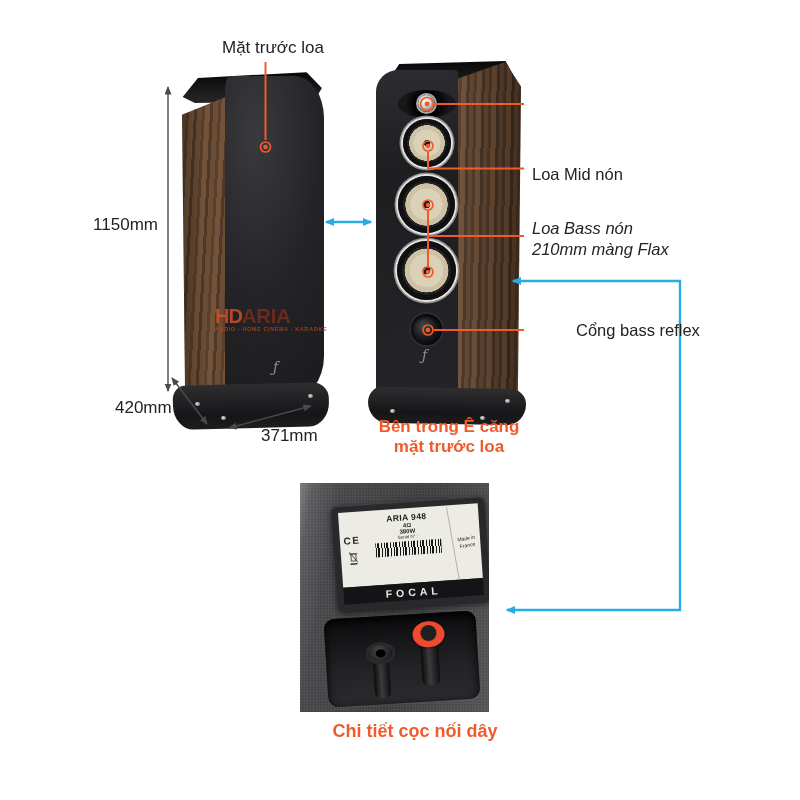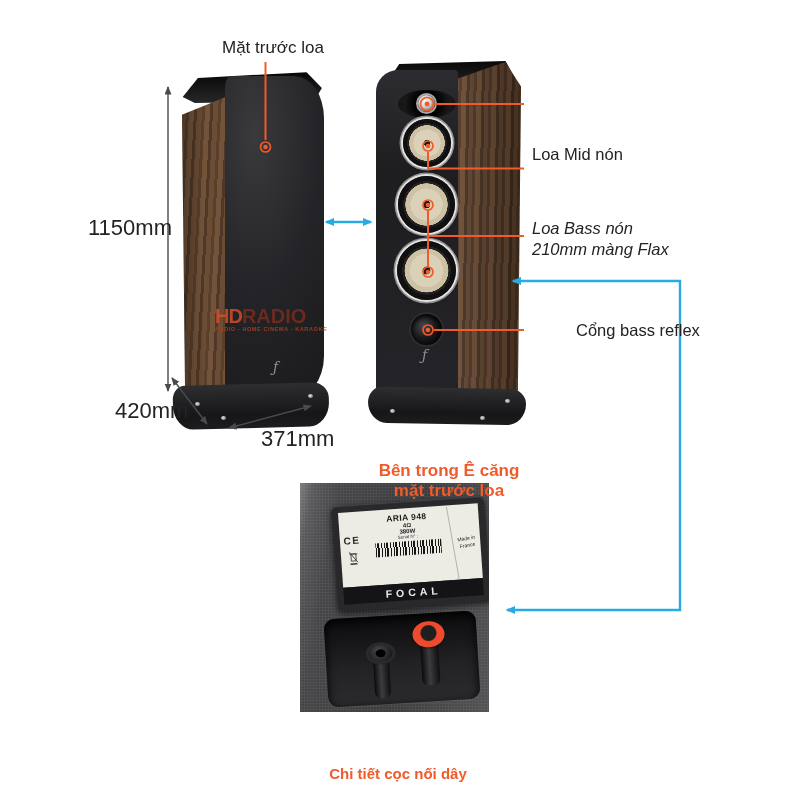--- a/index.html
+++ b/index.html
@@ -1,21 +1,21 @@
 <!DOCTYPE html>
 <html><head>
 <meta charset="utf-8">
 <style>
   html,body{margin:0;padding:0;background:#fff;}
   #stage{position:relative;width:800px;height:800px;background:#fff;overflow:hidden;
          font-family:"Liberation Sans","DejaVu Sans",sans-serif;color:#232323;}
   .abs{position:absolute;}
   .lbl{font-size:16.5px;line-height:1.27;color:#232323;white-space:nowrap;}
-  .dim{font-size:22px;color:#232323;white-space:nowrap;}
-  .cap{font-weight:bold;color:#f15a29;text-align:center;line-height:1.2;margin-top:44px;}
+  .dim{font-size:17px;color:#232323;white-space:nowrap;}
+  .cap{font-weight:bold;color:#f15a29;text-align:center;line-height:1.2;}
   svg.overlay{position:absolute;left:0;top:0;z-index:40;pointer-events:none;}
   .txt{z-index:45;}
 
   
   .spk{z-index:10;}
   .wood-l{background:
      linear-gradient(90deg,rgba(0,0,0,.30),rgba(0,0,0,0) 40%),
      repeating-linear-gradient(93deg,#6b4c34 0 5px,#5a3f2b 5px 8px,#73543a 8px 13px,#4f3827 13px 16px);}
   .wood-r{background:
      linear-gradient(90deg,rgba(255,255,255,.06),rgba(0,0,0,.25) 85%),
@@ -91,21 +91,21 @@
 
 <div id="stage">
 
   <div class="abs spk" style="left:175px;top:70px;width:153px;height:358px;">
     <div class="abs topcap" style="left:0;top:0;width:153px;height:36px;
          clip-path:polygon(5% 75%,15% 22%,86% 6%,96% 50%,91% 86%,13% 92%);"></div>
     <div class="abs wood-l" style="left:7px;top:22px;width:56px;height:326px;
          clip-path:polygon(0 7%,100% 0,100% 100%,6% 100%);"></div>
     <div class="abs grille" style="left:50px;top:6px;width:99px;height:324px;"></div>
     <div class="abs wm" style="left:40px;top:236px;">
-      <span class="wm-hd">HD</span><span class="wm-radio">RADIO</span>
+      <span class="wm-hd">HD</span><span class="wm-radio">ARIA</span>
       <div class="wm-tag">AUDIO - HOME CINEMA - KARAOKE</div>
     </div>
     <div class="abs focal-glyph" style="left:98px;top:290px;">ƒ</div>
     <div class="abs plinth" style="left:-2px;top:314px;width:156px;height:44px;
          border-radius:12px 16px 20px 20px/14px 16px 24px 24px;transform:rotate(-1.5deg);"></div>
     <div class="abs foot" style="left:20px;top:332px;"></div>
     <div class="abs foot" style="left:133px;top:324px;"></div>
     <div class="abs foot" style="left:46px;top:346px;"></div>
   </div>
 
@@ -216,31 +216,31 @@
     <circle cx="428" cy="330" r="2.3" fill="#f15a29"></circle>
     <path d="M434,330 H524" stroke="#f15a29" stroke-width="2" fill="none"></path>
   </svg>
 
   <div class="abs txt lbl" style="left:222px;top:37px;font-size:17px;">Mặt trước loa</div>
 
   <div class="abs txt dim" style="left:88px;top:215px;width:70px;text-align:right;">1150mm</div>
   <div class="abs txt dim" style="left:115px;top:398px;">420mm</div>
   <div class="abs txt dim" style="left:261px;top:426px;">371mm</div>
 
-  <div class="abs txt lbl" style="left:532px;top:144px;">
+  <div class="abs txt lbl" style="left:532px;top:164px;">
     <div>Loa Mid nón</div>
   </div>
   <div class="abs txt lbl" style="left:532px;top:218px;font-style:italic;">
     <div>Loa Bass nón</div>
     <div>210mm màng Flax</div>
   </div>
   <div class="abs txt lbl" style="left:532px;top:320px;margin-left:44px;">Cổng bass reflex</div>
 
   <div class="abs txt cap" style="left:370px;top:417px;width:158px;font-size:17px;">
     <div>Bên trong Ê căng</div>
     <div>mặt trước loa</div>
   </div>
 
-  <div class="abs txt cap" style="left:310px;top:721px;width:176px;font-size:15px;">
+  <div class="abs txt cap" style="left:327px;top:721px;width:176px;font-size:18px;">
     <div>Chi tiết cọc nối dây</div>
   </div>
 
 </div>
 
 </body></html>

